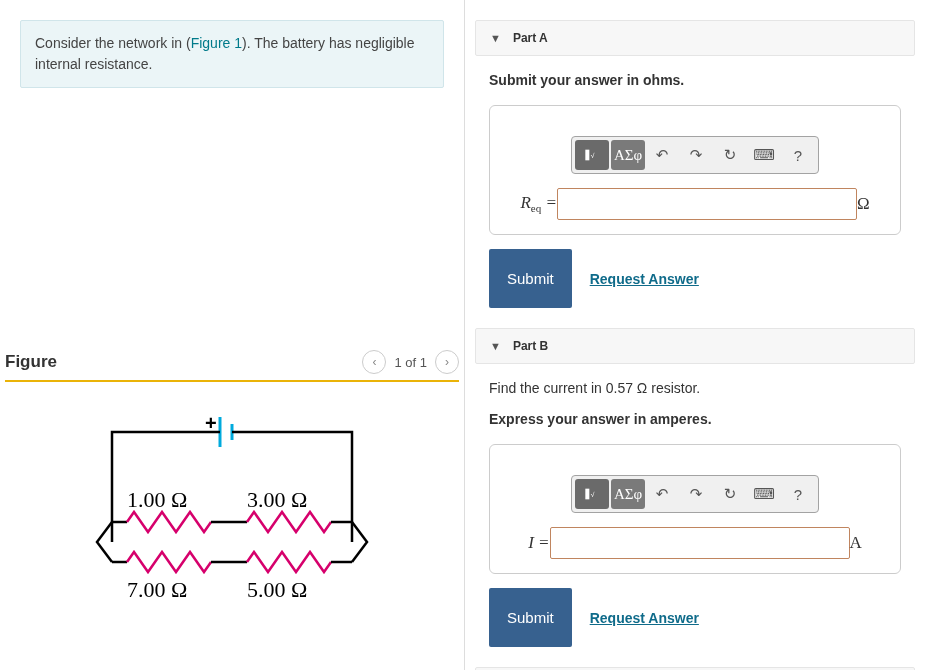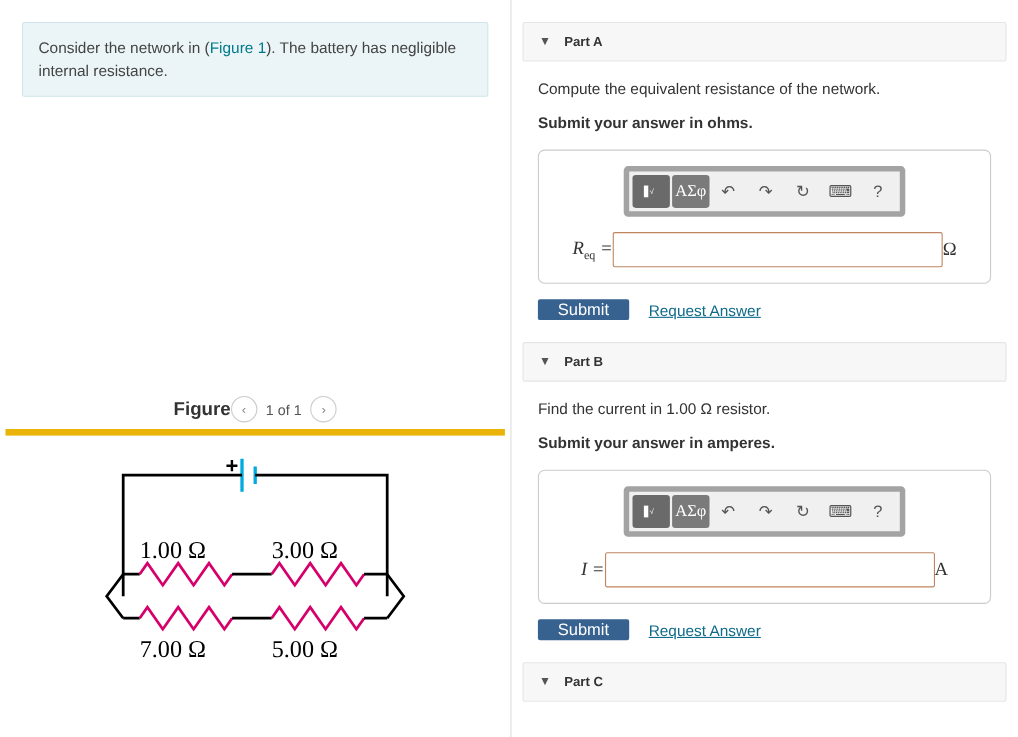--- a/index.html
+++ b/index.html
@@ -5,52 +5,52 @@
 * { box-sizing: border-box; margin: 0; padding: 0; }
 body { font-family: "Helvetica Neue", Arial, sans-serif; font-size: 14px; color: #333; background: #fff; }
 .container { display: flex; width: 925px; height: 670px; }
 .left-panel { width: 465px; padding: 0; border-right: 1px solid #ddd; position: relative; }
 .right-panel { width: 460px; padding: 0 10px; overflow-y: auto; }
 
 .problem-box { background: #ebf5f7; border: 1px solid #d0e5ea; padding: 12px 14px; color: #444; line-height: 1.5; margin: 20px; border-radius: 2px; }
 .problem-box a { color: #007a8a; text-decoration: none; }
 
 .figure-section { position: absolute; bottom: 0; left: 0; right: 0; padding: 5px; }
-.figure-header { display: flex; justify-content: center; align-items: center; border-bottom: 6px solid #eab308; padding-bottom: 6px; margin-bottom: 6px; }
+.figure-header { display: flex; justify-content: space-between; align-items: center; border-bottom: 2px solid #eab308; padding-bottom: 6px; margin-bottom: 20px; }
 .figure-title { font-weight: bold; font-size: 17px; color: #333; }
 .figure-nav { display: flex; align-items: center; gap: 8px; font-size: 13px; color: #555; }
 .nav-btn { width: 24px; height: 24px; border: 1px solid #ccc; border-radius: 50%; background: #fff; display: flex; align-items: center; justify-content: center; font-size: 12px; color: #888; cursor: pointer; }
 
 .circuit-diagram { text-align: center; padding: 10px 20px 20px; }
 .circuit-formula { font-family: 'Times New Roman', serif; font-style: italic; font-size: 26px; margin-bottom: 8px; }
 
 .part-header { background: #f7f7f7; border: 1px solid #e5e5e5; padding: 10px 14px; margin-top: 20px; display: flex; align-items: center; gap: 12px; border-radius: 2px; }
 .part-caret { font-size: 11px; color: #555; }
 .part-title { font-weight: bold; font-size: 12px; }
 
 .part-body { padding: 14px 14px 0 14px; }
 .instruction { margin-bottom: 10px; line-height: 1.5; color: #333; }
 .bold-instruction { font-weight: bold; margin-bottom: 14px; }
 
 .answer-box { border: 1px solid #ccc; border-radius: 6px; padding: 14px; }
-.toolbar { display: flex; gap: 0; justify-content: center; align-items: center; background: #f0f0f0; border: 5px solid #a3a3a3; border-radius: 4px; padding: 3px; width: fit-content; margin: 0 auto 14px; }
+.toolbar { display: flex; gap: 0; justify-content: center; align-items: center; background: #f0f0f0; border: 1px solid #a3a3a3; border-radius: 4px; padding: 3px; width: fit-content; margin: 16px auto 14px; }
 .tool-btn { width: 34px; height: 30px; display: flex; align-items: center; justify-content: center; color: #555; font-size: 15px; cursor: pointer; border-radius: 3px; }
 .tool-btn.dark { background: #6a6a6a; color: #fff; margin-right: 2px; }
 .tool-btn.dark2 { background: #7a7a7a; color: #fff; font-family: 'Times New Roman', serif; }
 .tool-btn svg { width: 16px; height: 16px; }
 
 .input-row { display: flex; align-items: center; gap: 0; justify-content: center; }
 .var-label { font-family: 'Times New Roman', serif; font-style: italic; font-size: 17px; white-space: nowrap; }
 .var-label sub { font-size: 11px; font-style: normal; }
 .answer-input { flex: 1; max-width: 300px; height: 32px; border: 1px solid #c0855f; border-radius: 2px; padding: 4px 8px; font-size: 14px; }
 .unit-label { font-family: 'Times New Roman', serif; font-size: 17px; }
 
 .submit-row { display: flex; align-items: center; gap: 18px; margin-top: 14px; }
-.submit-btn { background: #37618f; color: #fff; border: none; padding: 1px 18px; font-size: 15px; border-radius: 2px; cursor: pointer; }
-.request-link { color: #0f6b8a; font-weight: normal; text-decoration: underline; font-size: 14px; cursor: pointer; }
+.submit-btn { background: #37618f; color: #fff; border: none; padding: 21px 18px; font-size: 15px; border-radius: 2px; cursor: pointer; }
+.request-link { color: #0f6b8a; font-weight: bold; text-decoration: underline; font-size: 14px; cursor: pointer; }
 
 .resistor-svg { stroke: #d6006c; stroke-width: 2.5; fill: none; }
 .wire { stroke: #000; stroke-width: 2.5; fill: none; }
 .res-label { font-family: 'Times New Roman', serif; font-size: 22px; }
 </style>
 </head>
 <body>
 
 <div class="container">
 
@@ -102,21 +102,20 @@
     </div>
   </div>
 
   <div class="right-panel">
 
     <div class="part-header">
       <span class="part-caret">▼</span>
       <span class="part-title">Part A</span>
     </div>
     <div class="part-body">
-      <div class="instruction">Compute the equivalent resistance of the network.</div>
       <div class="instruction bold-instruction">Submit your answer in ohms.</div>
       <div class="answer-box">
         <div class="toolbar">
           <div class="tool-btn dark">
             <svg viewBox="0 0 24 24" fill="#fff">
                 <rect x="2" y="4" width="6" height="16"></rect>
                 <text x="10" y="16" font-size="10" fill="#fff">√</text>
               </svg>
           </div>
           <div class="tool-btn dark2">ΑΣφ</div>
@@ -136,22 +135,22 @@
         <button class="submit-btn">Submit</button>
         <span class="request-link">Request Answer</span>
       </div>
     </div>
 
     <div class="part-header">
       <span class="part-caret">▼</span>
       <span class="part-title">Part B</span>
     </div>
     <div class="part-body">
-      <div class="instruction">Find the current in 1.00 Ω resistor.</div>
-      <div class="instruction bold-instruction">Submit your answer in amperes.</div>
+      <div class="instruction">Find the current in 0.57 Ω resistor.</div>
+      <div class="instruction bold-instruction">Express your answer in amperes.</div>
       <div class="answer-box">
         <div class="toolbar">
           <div class="tool-btn dark">
             <svg viewBox="0 0 24 24" fill="#fff">
                 <rect x="2" y="4" width="6" height="16"></rect>
                 <text x="10" y="16" font-size="10" fill="#fff">√</text>
               </svg>
           </div>
           <div class="tool-btn dark2">ΑΣφ</div>
           <div class="tool-btn">↶</div>

